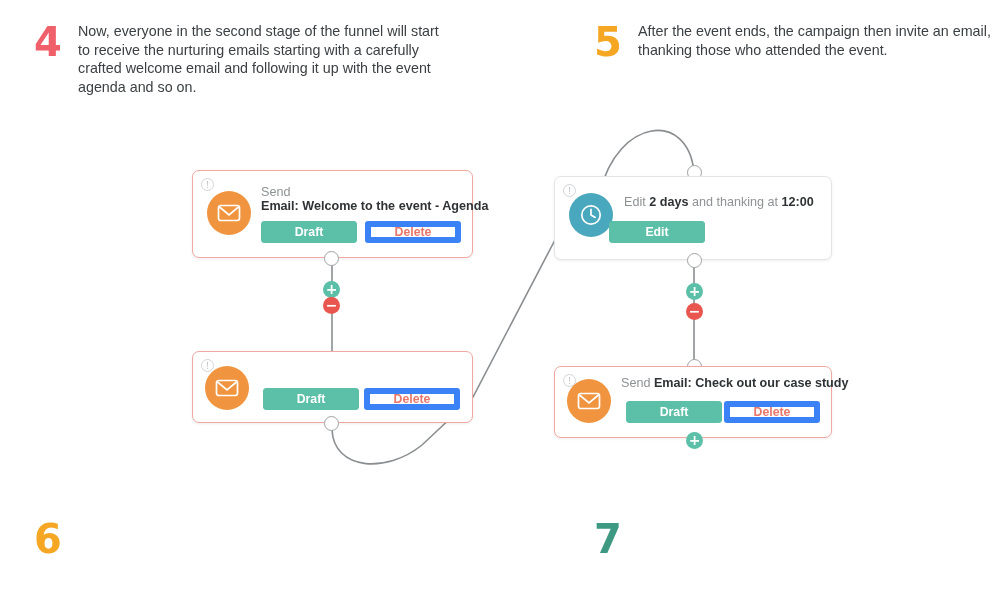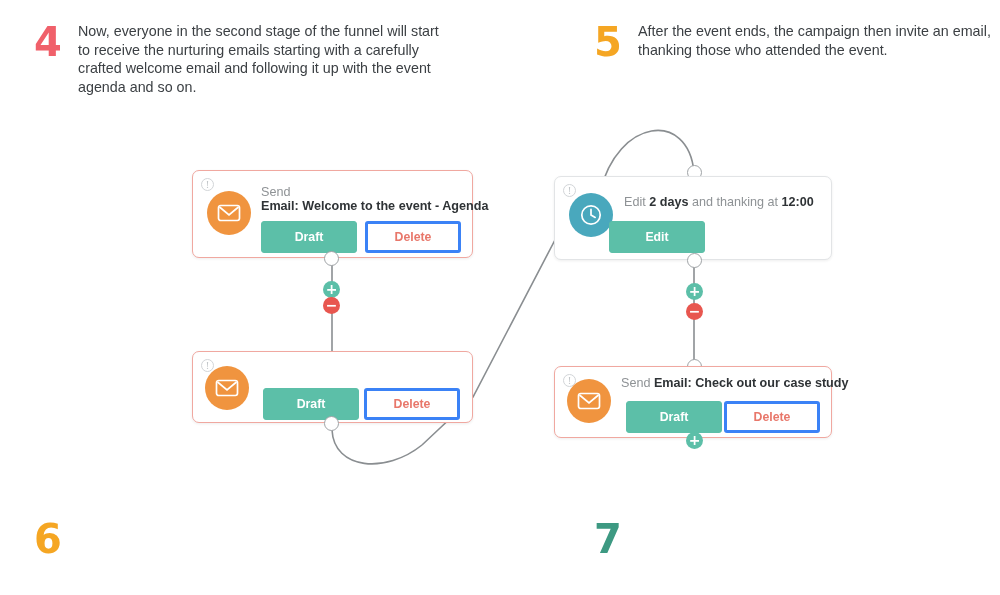--- a/index.html
+++ b/index.html
@@ -75,30 +75,30 @@
     position: absolute;
     font-size: 12.6px;
     color: #8e9295;
     white-space: nowrap;
   }
   .card-title b { color: #2f3336; font-weight: bold; }
   .card-title .muted { color: #8e9295; font-weight: normal; }
 
   .btn {
     position: absolute;
-    height: 32px;
+    height: 22px;
     border-radius: 3px;
     font-size: 12.3px;
     font-weight: bold;
     display: flex; align-items: center; justify-content: center;
     cursor: pointer;
     user-select: none;
   }
   .btn.primary { background: #5cbfa8; color: #ffffff; border: 1px solid #5cbfa8; }
-  .btn.danger  { background: #ffffff; color: #e8776a; border: 3px solid #3b82f6; }
+  .btn.danger  { background: #ffffff; color: #e8776a; border: 6px solid #3b82f6; }
 
   
   .node {
     position: absolute;
     border-radius: 50%;
     display: flex; align-items: center; justify-content: center;
     font-family: "DejaVu Sans", sans-serif;
     font-weight: bold;
     color: #ffffff;
   }

